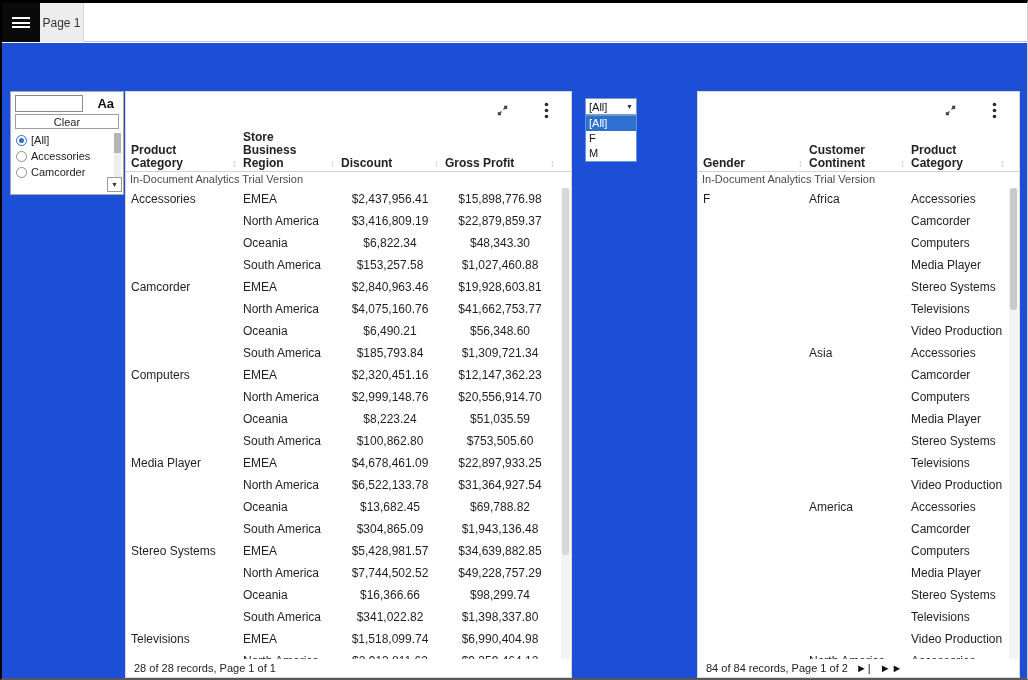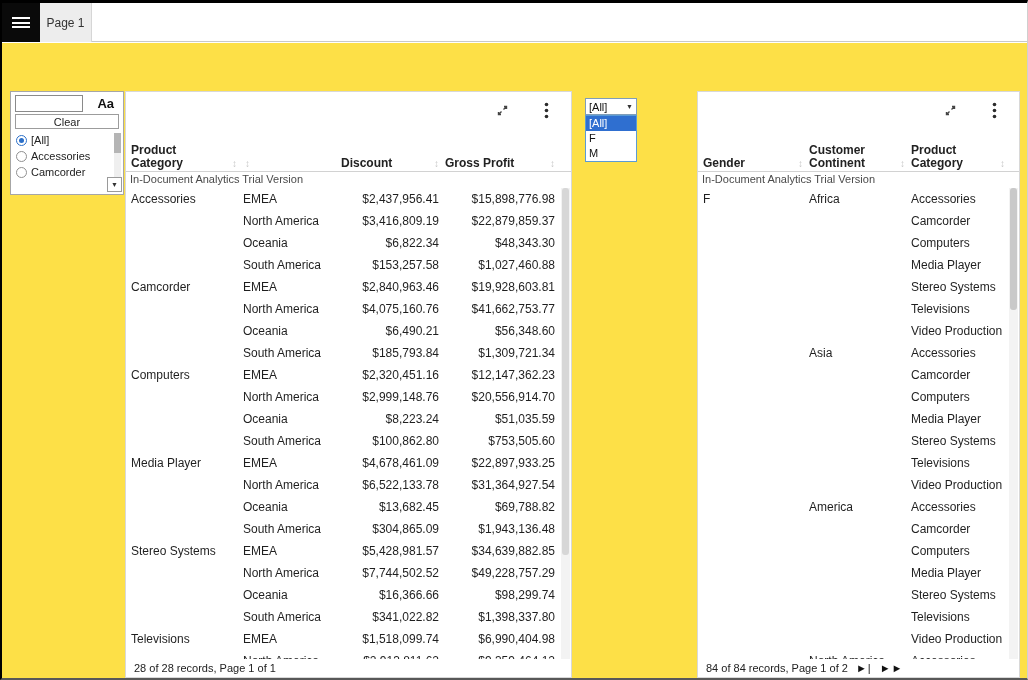--- a/index.html
+++ b/index.html
@@ -2,23 +2,23 @@
 <html><head>
 <meta charset="utf-8">
 <style>
   *{box-sizing:border-box;margin:0;padding:0;}
   html,body{width:1028px;height:680px;background:#fff;font-family:"Liberation Sans",sans-serif;}
   .page{position:relative;width:1028px;height:680px;background:#fff;overflow:hidden;
         border-top:3px solid #000;border-left:2px solid #000;border-bottom:2px solid #585858;border-right:1px solid #cfcfcf;}
   .topbar{position:relative;height:39px;background:#fff;border-bottom:1px solid #c9c9c9;}
   .hamburger{position:absolute;left:0;top:0;width:38px;height:39px;background:#0a0a0a;display:flex;align-items:center;justify-content:center;cursor:pointer;}
   .hbars span{display:block;width:18px;height:2px;background:#fff;margin:2.5px 0;}
-  .tab{position:absolute;left:38px;top:0;width:52px;height:39px;background:#ededed;border-right:1px solid #d6d6d6;
+  .tab{position:absolute;left:38px;top:0;width:44px;height:39px;background:#ededed;border-right:1px solid #d6d6d6;
        display:flex;align-items:center;justify-content:center;font-size:12px;color:#333;cursor:pointer;}
-  .canvas{position:absolute;top:40px;left:0;right:0;bottom:0;background:#fde047;}
+  .canvas{position:absolute;top:40px;left:0;right:0;bottom:0;background:#1d4ed8;}
 
   
   .fpanel{position:absolute;left:8px;top:48px;width:114px;height:104px;border:1px solid #a6a6a6;background:#fff;}
   .fp-row1{display:flex;align-items:center;justify-content:space-between;padding:3px 4px 2px 4px;}
   .fp-input{width:68px;height:17px;border:1px solid #8a8a8a;font-size:11px;padding:0 2px;font-family:inherit;}
   .fp-aa{font-size:13px;font-weight:bold;color:#111;cursor:pointer;padding-right:5px;}
   .fp-clear{display:block;width:104px;height:15px;margin:0 auto 2px;border:1px solid #9c9c9c;background:#fff;
             font-size:11px;line-height:12px;font-family:inherit;color:#222;cursor:pointer;padding:0;}
   .fp-list{position:relative;height:62px;padding-top:1px;}
   .fp-opt{display:flex;align-items:center;gap:4px;height:16px;padding-left:5px;font-size:11px;color:#222;cursor:pointer;}
@@ -38,21 +38,21 @@
   .toolbar{flex:0 0 36px;display:flex;justify-content:flex-end;align-items:center;gap:26px;padding-right:16px;}
   .tbtn{width:18px;height:18px;display:flex;align-items:center;justify-content:center;cursor:pointer;}
   .cols{flex:0 0 44px;display:flex;align-items:flex-end;padding:0 2px;border-bottom:1px solid #d2d2d2;}
   .hcell{display:flex;justify-content:space-between;align-items:flex-end;padding:1px 3px;}
   .hlab{font-weight:bold;font-size:12px;line-height:13px;color:#222;}
   .sort{font-size:10px;color:#c6c6c6;line-height:13px;cursor:pointer;margin-left:2px;}
   .wmark{flex:0 0 16px;font-size:11px;color:#4a4a4a;padding:1px 4px;white-space:nowrap;}
   .rows{flex:1 1 auto;overflow:hidden;}
   .trow{display:flex;height:22px;align-items:center;padding:0 2px;}
   .tcell{font-size:12px;color:#1f1f1f;padding:0 3px;white-space:nowrap;overflow:hidden;}
-  .tcell.tr{text-align:right;}
+  .tcell.tr{text-align:center;}
   .tfoot{flex:0 0 18px;display:flex;align-items:center;gap:8px;font-size:11px;color:#222;padding:0 8px;background:#fff;}
   .pgbtn{cursor:pointer;color:#111;letter-spacing:1px;}
   .vscroll{position:absolute;top:96px;bottom:18px;right:1px;width:9px;background:#f3f3f3;cursor:pointer;}
   .vthumb{position:absolute;top:0;left:1px;width:7px;border-radius:3px;background:#c9c9c9;cursor:pointer;}
   .sales .vthumb{height:78%;background:#d7d7d7;}
   .cust .vthumb{height:26%;}
 
   
   .dd-select{position:absolute;left:583px;top:55px;width:52px;height:17px;border:1px solid #7f9db9;background:#fff;
              display:flex;justify-content:space-between;align-items:center;padding:0 3px;font-size:11px;color:#111;cursor:pointer;}
@@ -122,20 +122,21 @@
               <circle cx="2.5" cy="14.5" r="1.8" fill="#2b2b2b"></circle>
           </svg>
         </div>
       </div>
       <div class="cols">
           <div class="hcell" style="width: 112px;">
             <span class="hlab">Product Category</span>
             <span class="sort">↕</span>
           </div>
           <div class="hcell" style="width: 98px;">
+            <span class="hlab">Store Business Region</span>
             <span class="sort">↕</span>
           </div>
           <div class="hcell" style="width: 104px;">
             <span class="hlab">Discount</span>
             <span class="sort">↕</span>
           </div>
           <div class="hcell" style="width: 116px;">
             <span class="hlab">Gross Profit</span>
             <span class="sort">↕</span>
           </div>

